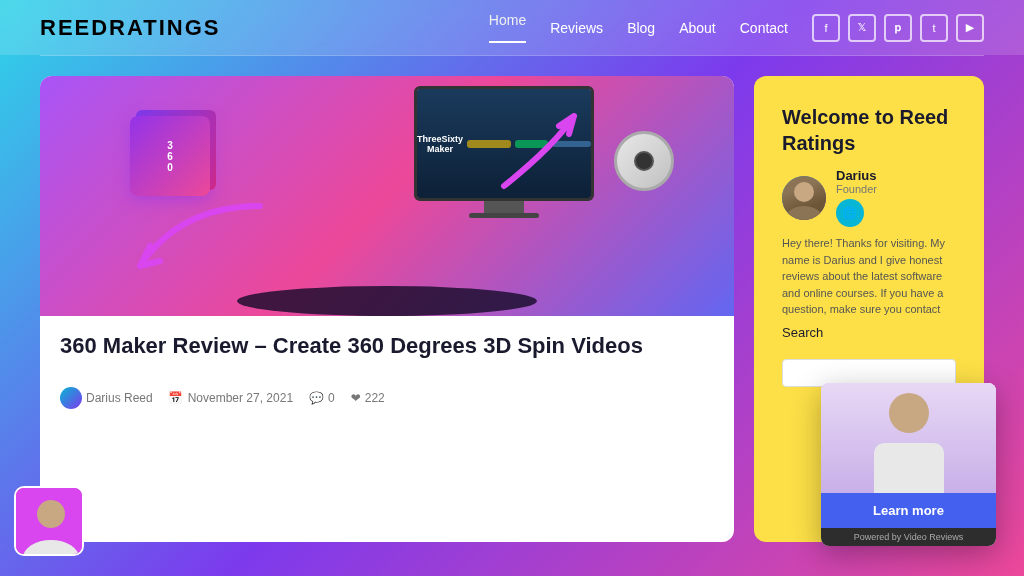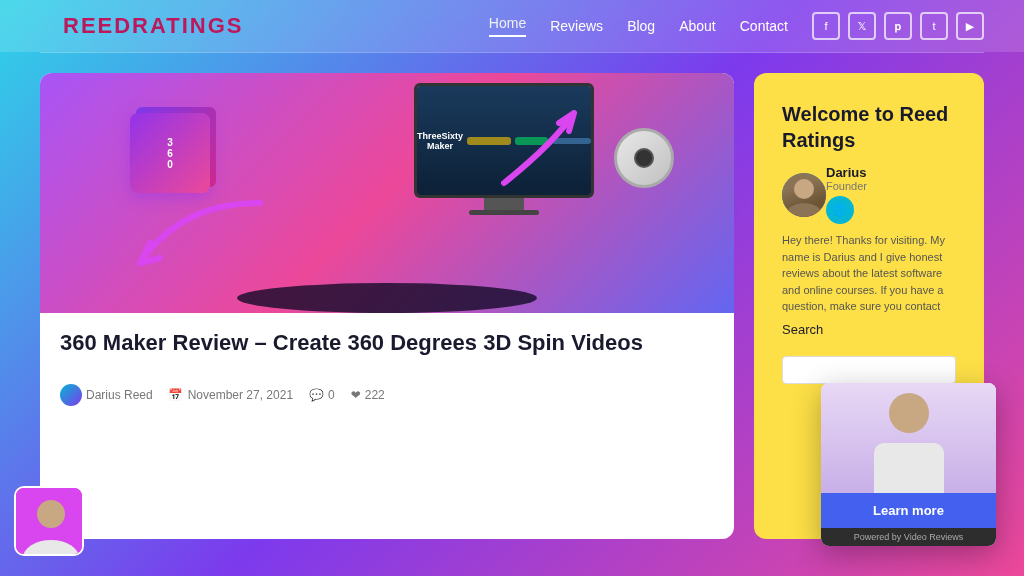--- a/index.html
+++ b/index.html
@@ -19,40 +19,39 @@
       padding: 12px 40px;
       display: flex;
       align-items: center;
       justify-content: space-between;
       position: relative;
       z-index: 10;
     }
     .logo {
       font-size: 22px;
       font-weight: 800;
-      color: #be185d;
+      color: #000000;
       letter-spacing: 2px;
       text-transform: uppercase;
-      margin-left: 23px;
     }
     nav {
       display: flex;
       align-items: center;
       gap: 24px;
     }
     nav a {
       color: white;
       text-decoration: none;
       font-size: 14px;
       font-weight: 500;
     }
     nav a.active {
       color: #f0f0f0;
       border-bottom: 2px solid white;
-      padding-bottom: 4px;
+      padding-bottom: 13px;
     }
     .social-icons {
       display: flex;
       gap: 8px;
     }
     .social-icon {
       width: 28px;
       height: 28px;
       border: 2px solid rgba(255,255,255,0.7);
       border-radius: 4px;
@@ -170,20 +169,21 @@
       font-size: 20px;
       font-weight: 700;
       color: #1a1a2e;
       margin-bottom: 12px;
       line-height: 1.3;
     }
 
     .founder-row {
       display: flex;
       align-items: center;
+      gap: 10px;
       margin-bottom: 8px;
     }
 
     .founder-avatar {
       width: 44px;
       height: 44px;
       border-radius: 50%;
       background: linear-gradient(135deg, #06b6d4, #7c3aed);
       overflow: hidden;
       flex-shrink: 0;

